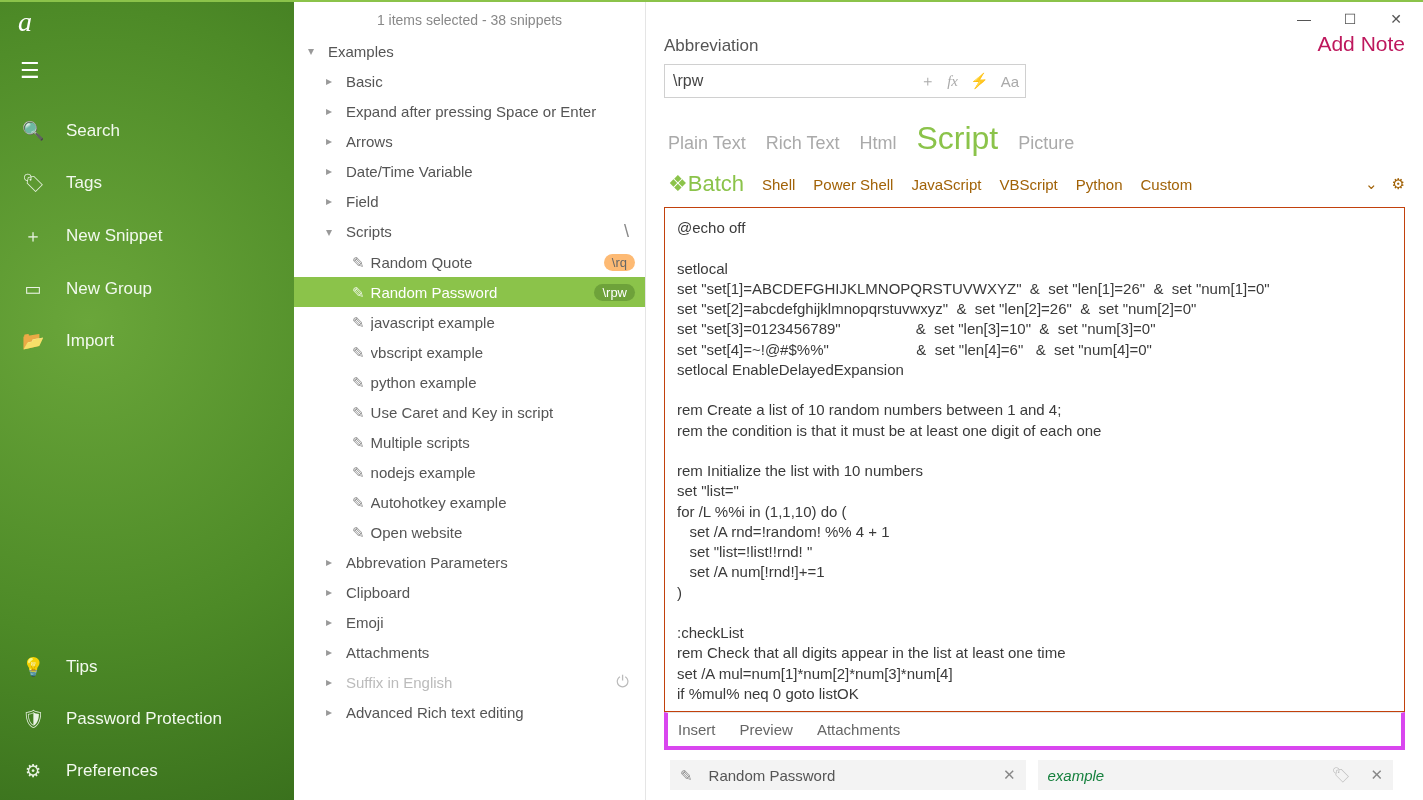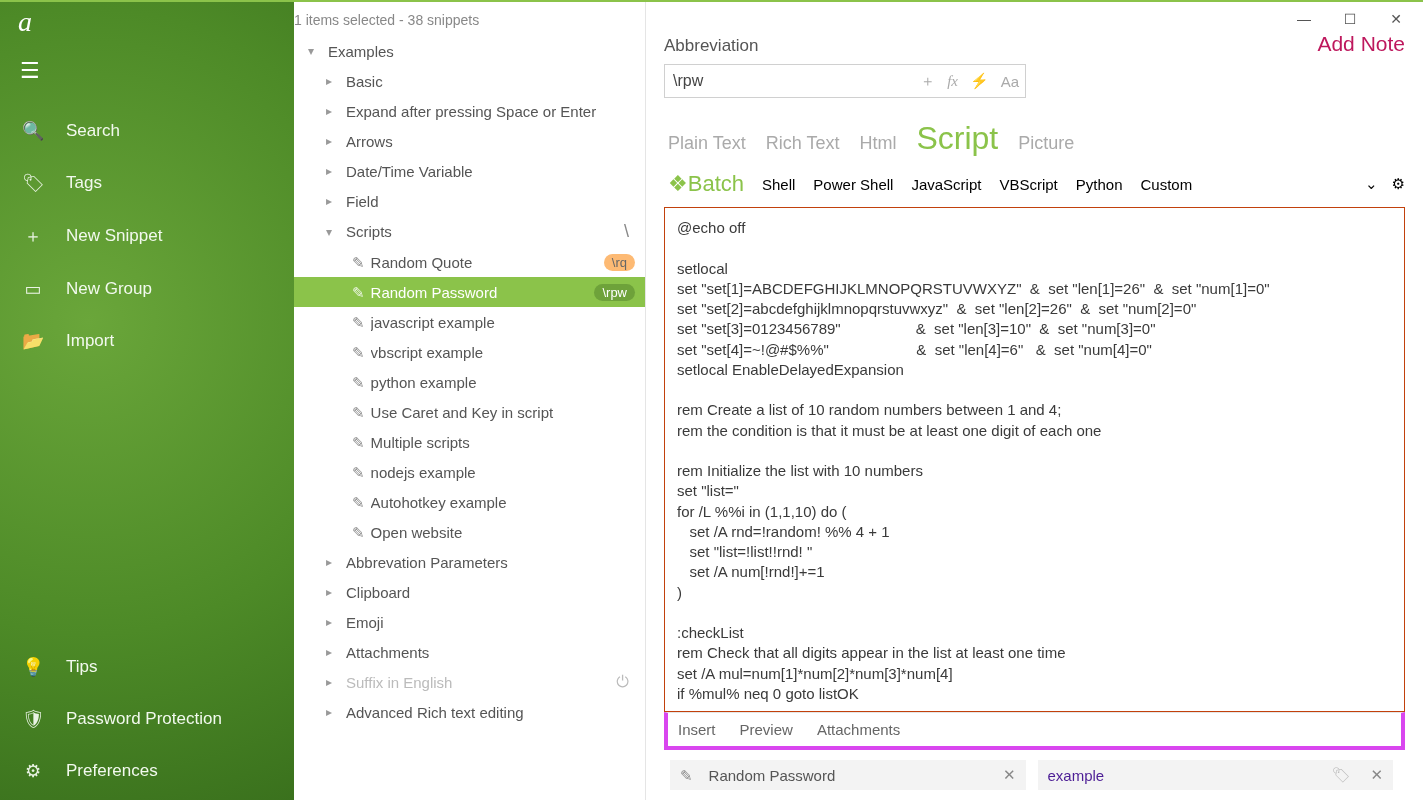--- a/index.html
+++ b/index.html
@@ -34,20 +34,21 @@
   .sidebar-bottom { margin-top: auto; padding-bottom: 6px; }
   
   .mid {
     width: 352px;
     background: #fff;
     border-right: 1px solid #e5e5e5;
     display: flex; flex-direction: column;
     min-height: 0;
   }
   .mid-header {
+    text-align: center;
     font-size: 14px; color: #888;
     padding: 10px 0 8px 0;
   }
   .tree { flex: 1; overflow-y: auto; font-size: 15px; color: #555; }
   .tree-row {
     display: flex; align-items: center;
     padding: 5px 10px 5px 14px;
     cursor: pointer;
     position: relative;
     min-height: 30px;
@@ -101,21 +102,21 @@
   .abbr-input {
     flex:1; border:none; outline:none; font-size:16px; color:#444;
   }
   .abbr-actions { display:flex; gap:12px; color:#aaa; font-size:15px; align-items:center;}
   .abbr-actions span { cursor:pointer; }
   .fx { font-style: italic; font-family: "Times New Roman", serif; }
   .type-tabs { display:flex; gap:20px; align-items:baseline; margin-top:22px; padding-left:4px;}
   .type-tabs div { color:#aaa; font-size:18px; cursor:pointer; }
   .type-tabs .active { color:#8bc34a; font-size:32px; font-weight:400; }
   .lang-tabs { display:flex; gap:18px; align-items:center; margin-top:14px; padding-left:4px;}
-  .lang-tabs div { color:#000000; font-size:15px; cursor:pointer; }
+  .lang-tabs div { color:#a16207; font-size:15px; cursor:pointer; }
   .lang-tabs .active { color:#8bc34a; font-size:22px; }
   .lang-tabs .active::before { content:"\2756 "; }
   .lang-right { margin-left:auto; display:flex; gap:14px; color:#aaa; font-size:16px;}
   .editor {
     margin-top:10px; flex:1;
     border:1px solid #c2410c;
     padding:10px 12px;
     font-size:15px; color:#3a3a3a;
     white-space:pre; overflow:auto;
     font-family: "Segoe UI", Arial, sans-serif;
@@ -131,21 +132,21 @@
   .chip {
     flex:1 1 50%;
     background:#f3f3f3;
     display:flex; align-items:center;
     padding:6px 10px; gap:10px;
     color:#555; font-size:15px;
     position:relative;
   }
   .chip .close { margin-left:auto; color:#888; cursor:pointer; }
   .chip .tagicon { margin-left:auto; margin-right:10px; color:#bbb;}
-  .chip input { flex:1; border:none; background:transparent; outline:none; font-size:15px; color:#4c1d95;}
+  .chip input { flex:1; border:none; background:transparent; outline:none; font-size:15px; color:#15803d;font-style:italic;}
 </style>
 </head>
 <body>
 
 <div class="topbar"></div>
 <div class="app">
 
   <div class="sidebar">
     <div class="logo">a</div>
     <div class="hamburger">☰</div>

